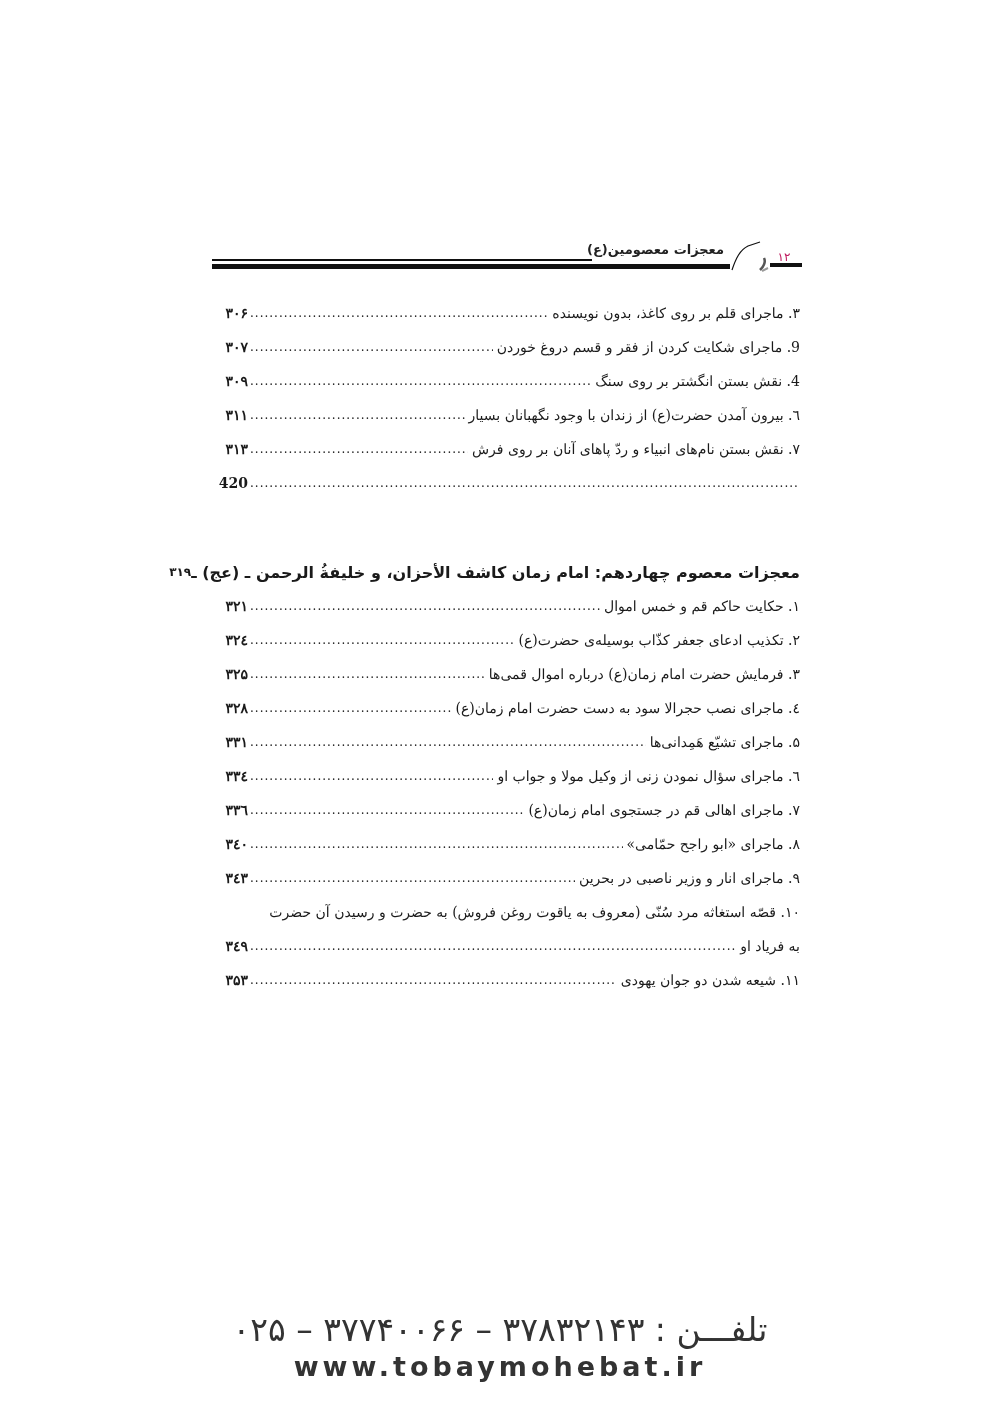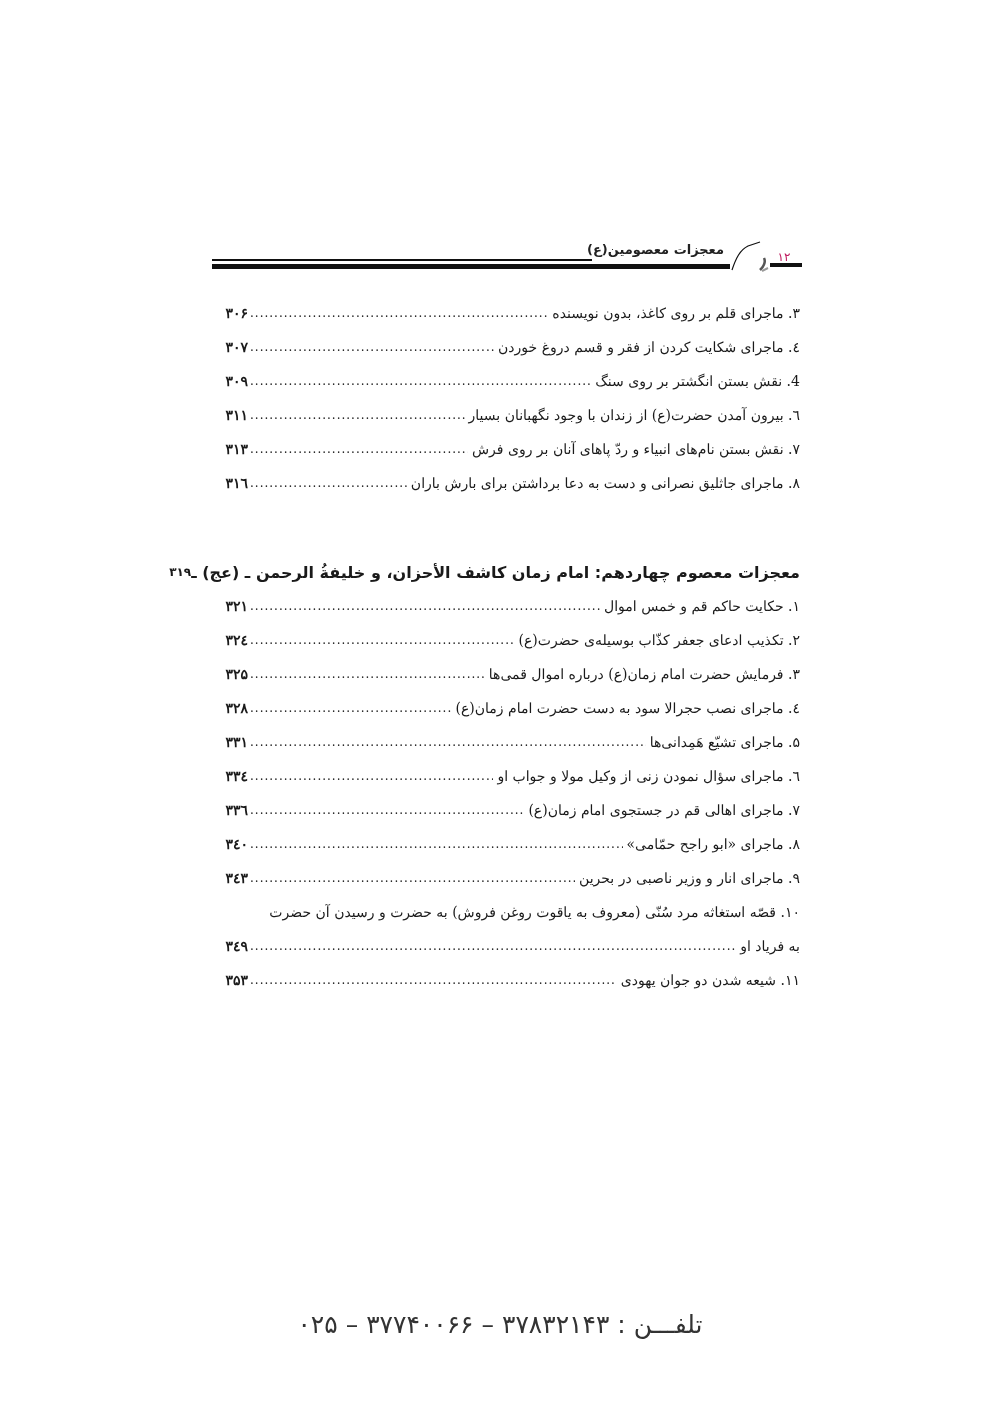--- a/index.html
+++ b/index.html
@@ -21,21 +21,21 @@
     .entry .page { white-space: nowrap; font-weight: bold; font-size: 14px; min-width: 34px; text-align: right; direction: rtl; }
     .entry.wrap-first { height: 34px; }
     .entry.wrap-first .label { white-space: nowrap; }
 
     .section-heading { position: absolute; left: 214px; top: 556px; width: 586px; height: 32px; direction: rtl; display: flex; align-items: center; font-family: "DejaVu Sans", sans-serif; font-weight: bold; font-size: 16px; }
     .section-heading .label { white-space: nowrap; }
     .section-heading .dots { flex: 1; overflow: hidden; white-space: nowrap; direction: ltr; text-align: right; letter-spacing: 1px; }
     .section-heading .page { white-space: nowrap; font-size: 12px; }
 
     .footer { position: absolute; left: 230px; top: 1310px; width: 540px; text-align: center; font-family: "DejaVu Sans", sans-serif; color: #333; }
-    .footer .phone { font-size: 25px; direction: rtl; white-space: nowrap; letter-spacing: 1px; }
+    .footer .phone { font-size: 33px; direction: rtl; white-space: nowrap; letter-spacing: 1px; }
     .footer .site { font-size: 27px; font-weight: bold; letter-spacing: 4px; margin-top: 2px; }
   </style>
 </head>
 <body>
 
 <div class="header">
   <div class="thin-line"></div>
   <div class="thick-line"></div>
   <div class="title">معجزات معصومین(ع)</div>
   <div class="tab">
@@ -49,43 +49,42 @@
   <div class="right-line"></div>
 </div>
 
 <div class="toc" style="top:296px;">
   <div class="entry">
     <span class="label">۳. ماجرای قلم بر روی کاغذ، بدون نویسنده</span>
     <span class="dots">........................................................................................................................................................................</span>
     <span class="page">۳۰۶</span>
   </div>
   <div class="entry">
-    <span class="label">٤. ماجرای شکایت کردن از فقر و قسم دروغ خوردن</span>
+    <span class="label">9. ماجرای شکایت کردن از فقر و قسم دروغ خوردن</span>
     <span class="dots">........................................................................................................................................................................</span>
     <span class="page">۳۰۷</span>
   </div>
   <div class="entry">
     <span class="label">4. نقش بستن انگشتر بر روی سنگ</span>
     <span class="dots">........................................................................................................................................................................</span>
     <span class="page">۳۰۹</span>
   </div>
   <div class="entry">
     <span class="label">٦. بیرون آمدن حضرت(ع) از زندان با وجود نگهبانان بسیار</span>
     <span class="dots">........................................................................................................................................................................</span>
     <span class="page">۳۱۱</span>
   </div>
   <div class="entry">
     <span class="label">۷. نقش بستن نام‌های انبیاء و ردّ پاهای آنان بر روی فرش</span>
     <span class="dots">........................................................................................................................................................................</span>
     <span class="page">۳۱۳</span>
   </div>
   <div class="entry">
-    <span class="label">۸. ماجرای جاثلیق نصرانی و دست به دعا برداشتن برای بارش باران</span>
     <span class="dots">........................................................................................................................................................................</span>
-    <span class="page">۳۱٦</span>
+    <span class="page">420</span>
   </div>
 </div>
 
 <div class="section-heading">
   <span class="label">معجزات معصوم چهاردهم: امام زمان کاشف الأحزان، و خلیفةُ الرحمن ـ (عج) ـ</span>
   <span class="dots">........................................................................................................................................................................</span>
   <span class="page">۳۱۹</span>
 </div>
 
 <div class="toc" style="top:589px;">
@@ -144,13 +143,14 @@
   </div>
   <div class="entry">
     <span class="label">۱۱. شیعه شدن دو جوان یهودی</span>
     <span class="dots">........................................................................................................................................................................</span>
     <span class="page">۳۵۳</span>
   </div>
 </div>
 
 <div class="footer">
   <div class="phone">تلفـــن :  ۳۷۸۳۲۱۴۳ – ۳۷۷۴۰۰۶۶ – ۰۲۵</div>
+  <div class="site">www.tobaymohebat.ir</div>
 </div>
 
 </body></html>

